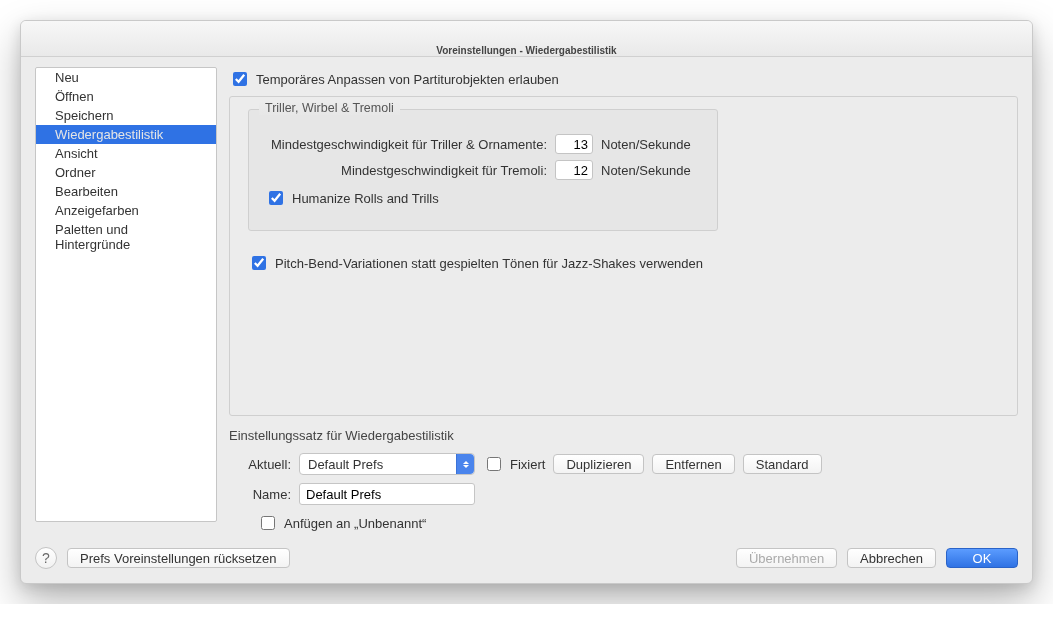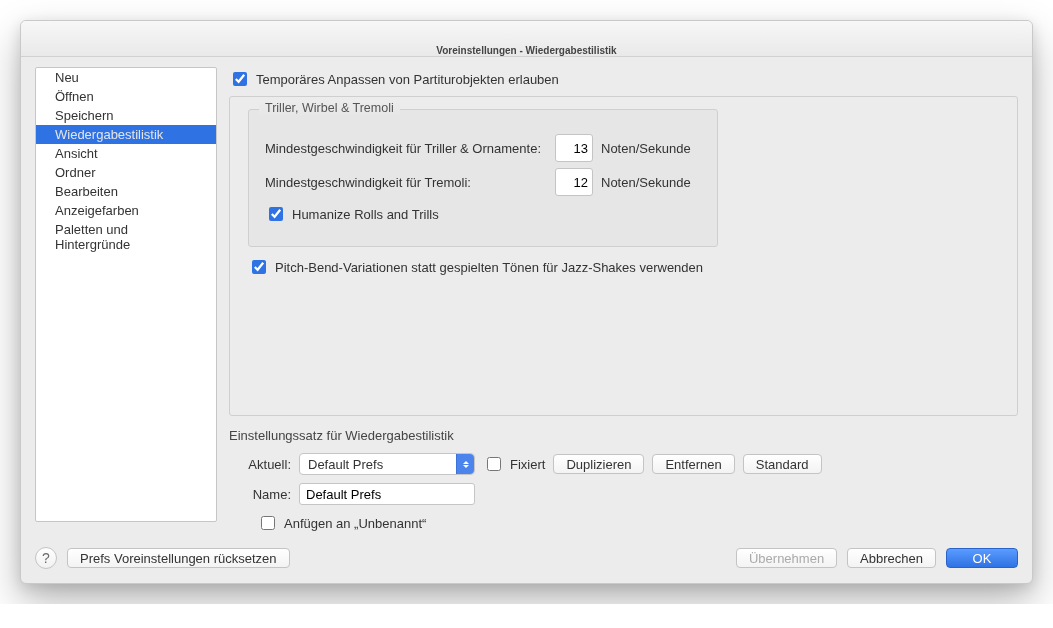--- a/index.html
+++ b/index.html
@@ -103,49 +103,50 @@
     margin-top: -1px;
     padding: 12px 18px;
     height: 320px;
   }
   .groupbox {
     position: relative;
     border: 1px solid #cfcfcf;
     border-radius: 3px;
     background: #e6e6e6;
     padding: 18px 16px 14px 16px;
-    margin-bottom: 10px;
+    margin-bottom: 22px;
   }
   .groupbox .legend {
     position: absolute;
     top: -9px;
     left: 10px;
     background: linear-gradient(#ececec,#e7e7e7);
     padding: 0 6px;
     font-size: 12.5px;
     color: #555;
   }
   .form-row {
     display: flex;
     align-items: center;
     margin: 6px 0;
   }
   .form-row .label {
     width: 290px;
+    text-align: right;
     padding-right: 8px;
     color: #333;
   }
   .num-input {
     width: 38px;
     height: 20px;
     border: 1px solid #c4c4c4;
     border-radius: 3px;
     background: #fff;
     text-align: right;
-    padding: 13px 4px;
+    padding: 1px 4px;
     font-size: 13px;
   }
   .unit { margin-left: 8px; color: #333; }
   .section-title {
     margin-top: 12px;
     margin-bottom: 6px;
     color: #444;
   }
   .preset-row {
     display: flex;

